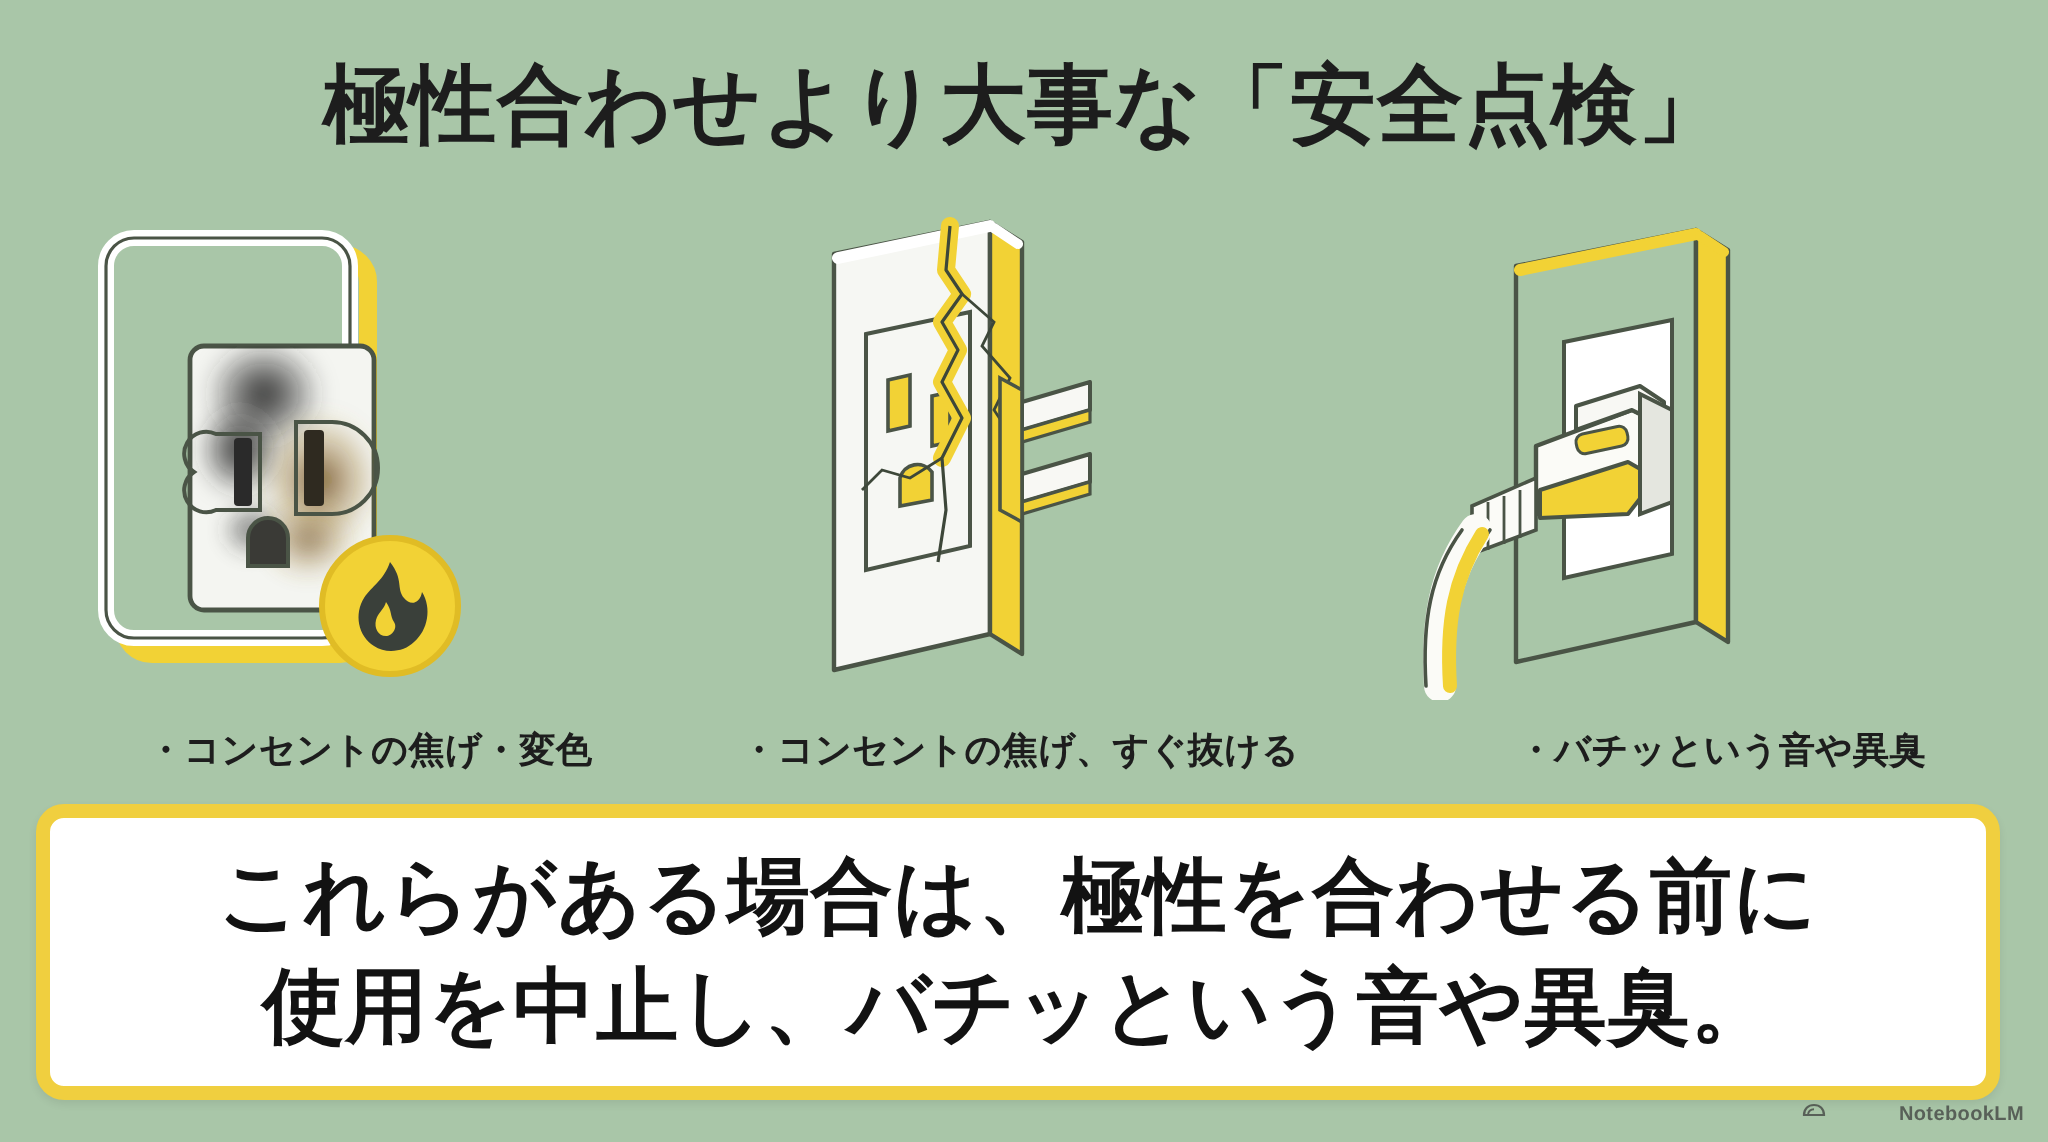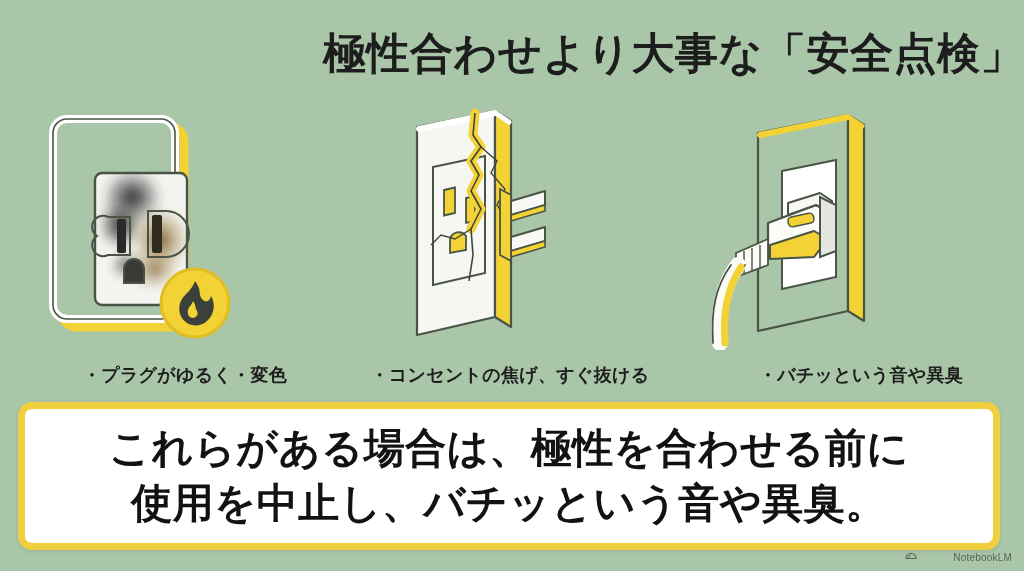--- a/index.html
+++ b/index.html
@@ -16,21 +16,21 @@
     font-family: "Liberation Sans", "DejaVu Sans", sans-serif;
     -webkit-font-smoothing: antialiased;
   }
 
   
   .title {
     position: absolute;
     top: 27px;
     left: 0;
     width: 1024px;
-    text-align: right;
+    text-align: center;
     font-size: 43px;
     line-height: 52px;
     font-weight: 700;
     letter-spacing: 0.5px;
     color: #1d1d1d;
     white-space: nowrap;
   }
 
   
   .illus-row {
@@ -104,21 +104,21 @@
     position: absolute;
     right: 12px;
     bottom: 5px;
     display: flex;
     align-items: center;
     gap: 4px;
     opacity: 0.72;
   }
   .watermark .wm-text {
     font-size: 10px;
-    font-weight: 400;
+    font-weight: 700;
     color: #3a3a3a;
     letter-spacing: 0.2px;
     margin-left: 32px;
   }
 </style>
 </head>
 <body>
 
 <div id="slide">
 
@@ -174,21 +174,21 @@
           <path d="M104 178 v-14 a10 10 0 0 1 20 0 v14 z" fill="#3a3a36" stroke="#4a5446" stroke-width="2"></path>
 
           <g>
             <circle cx="175" cy="198" r="34" fill="#f2d235" stroke="#e0bc25" stroke-width="3"></circle>
             <path d="M175 176 c7 9 3 13 7 18 c3 4 8 3 9 -3 c5 8 3 19 -4 25 c-5 5 -14 6 -20 2
                      c-8 -5 -10 -16 -5 -24 c4 -6 10 -9 13 -18 z" fill="#3a403a"></path>
             <path d="M173 196 c3 4 2 7 4 10 c2 3 -1 7 -4 7 c-4 0 -6 -4 -5 -8 c1 -4 4 -5 5 -9 z" fill="#f2d235"></path>
           </g>
         </svg>
       </div>
-      <div class="caption">・プラグがゆるく・変色</div>
+      <div class="caption">・コンセントの焦げ・変色</div>
     </div>
 
     <div class="illus-col c2">
       <div class="illus-art">
         <svg width="330" height="245" viewBox="0 0 330 245" xmlns="http://www.w3.org/2000/svg">
 
           <path d="M72 22 L150 6 L150 212 L72 230 Z" fill="#f6f7f3" stroke="#4a5446" stroke-width="2.2" stroke-linejoin="round"></path>
 
           <path d="M150 6 L166 16 L166 222 L150 212 Z" fill="#f2d235" stroke="#4a5446" stroke-width="2.2" stroke-linejoin="round"></path>
 

